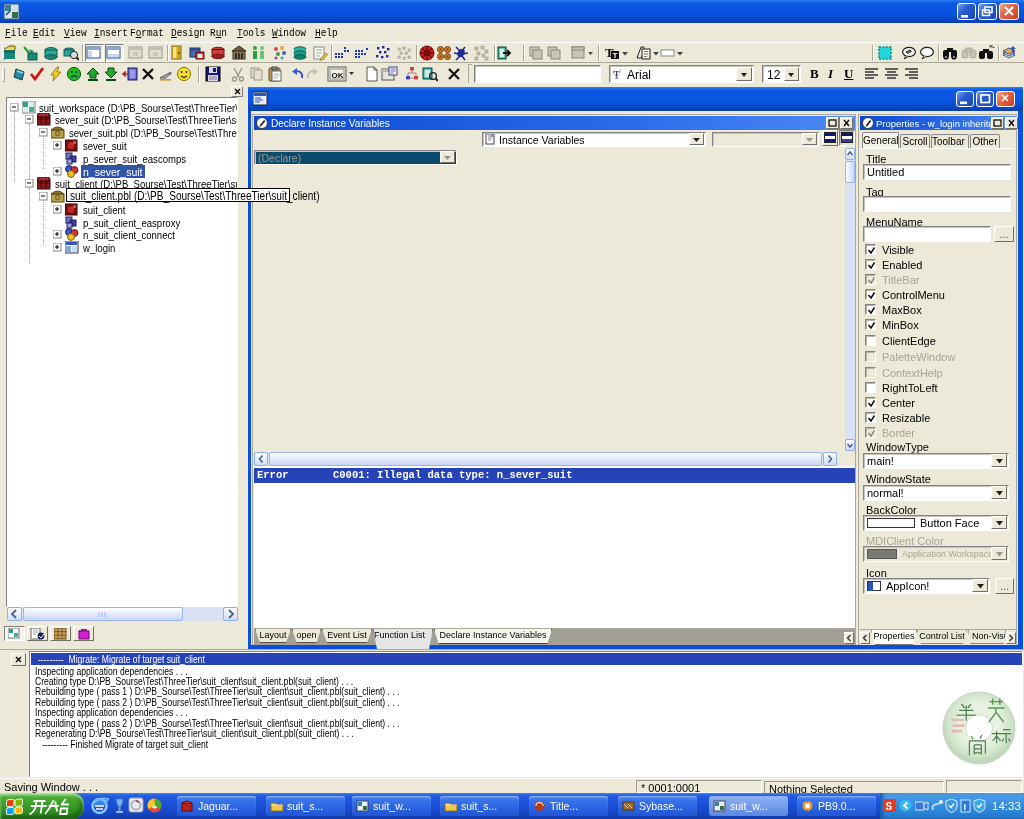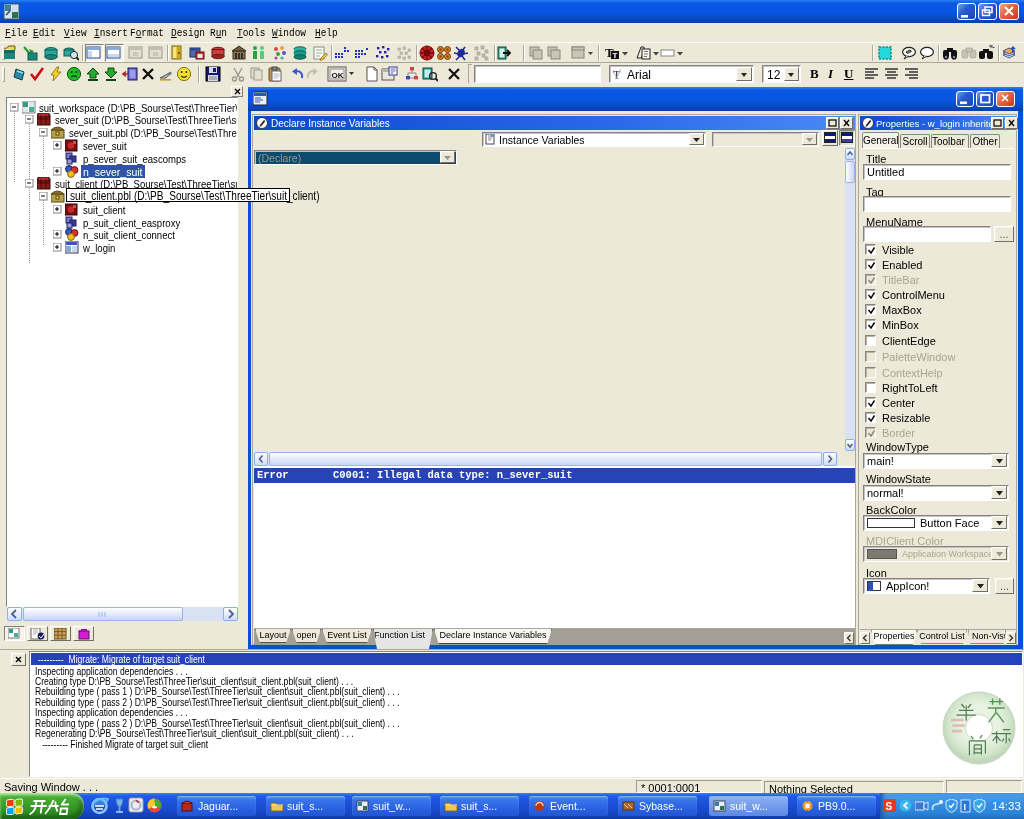--- a/index.html
+++ b/index.html
@@ -1140,21 +1140,21 @@
         <path d="M1 3 l5 0 1.5 2 5.5 0 0 6 -12 0z" fill="#f0c850" stroke="#8a6a10"></path>
         <path d="M1 5 h12" stroke="#f8e8a0"></path>
       </svg>
       <span>suit_s...</span>
     </div>
   <div class="tkb" style="left:529px">
       <svg width="13" height="12">
         <circle cx="6.5" cy="6" r="5" fill="#b83818"></circle>
         <path d="M3 6 a3.5 3.5 0 0 1 7 0" stroke="#f0d0a0" fill="none" stroke-width="1.4"></path>
       </svg>
-      <span>Event...</span>
+      <span>Title...</span>
     </div>
   <div class="tkb" style="left:618px">
       <svg width="13" height="12">
         <rect x="1" y="2" width="11" height="8" fill="#a86828" stroke="#5a3408"></rect>
         <path d="M2 4 l4 4 M6 4 l4 4" stroke="#e8d0a8"></path>
       </svg>
       <span>Sybase...</span>
     </div>
   <div class="tkb" style="left:709px;background:linear-gradient(180deg,#9ab8f6 0%,#84a8f2 20%,#6a94ea 70%,#5c88e2 100%)">
       <svg width="13" height="12">

